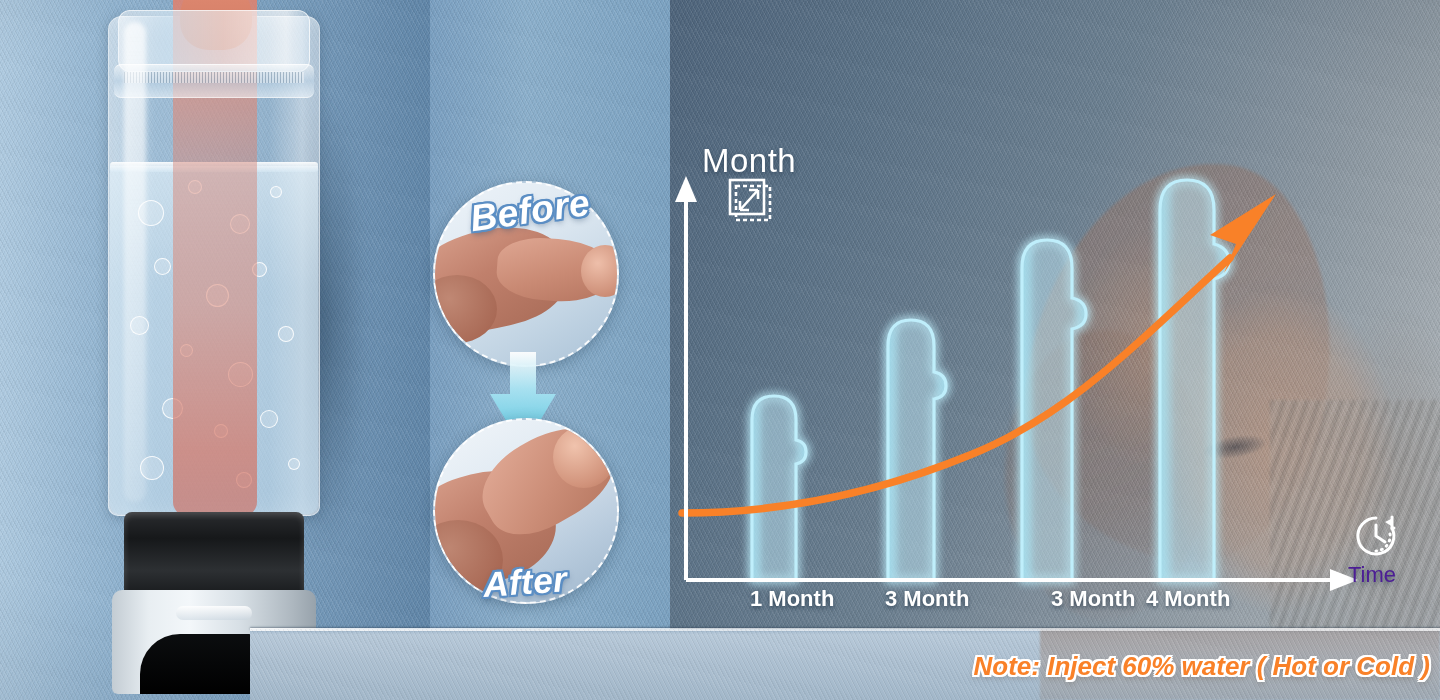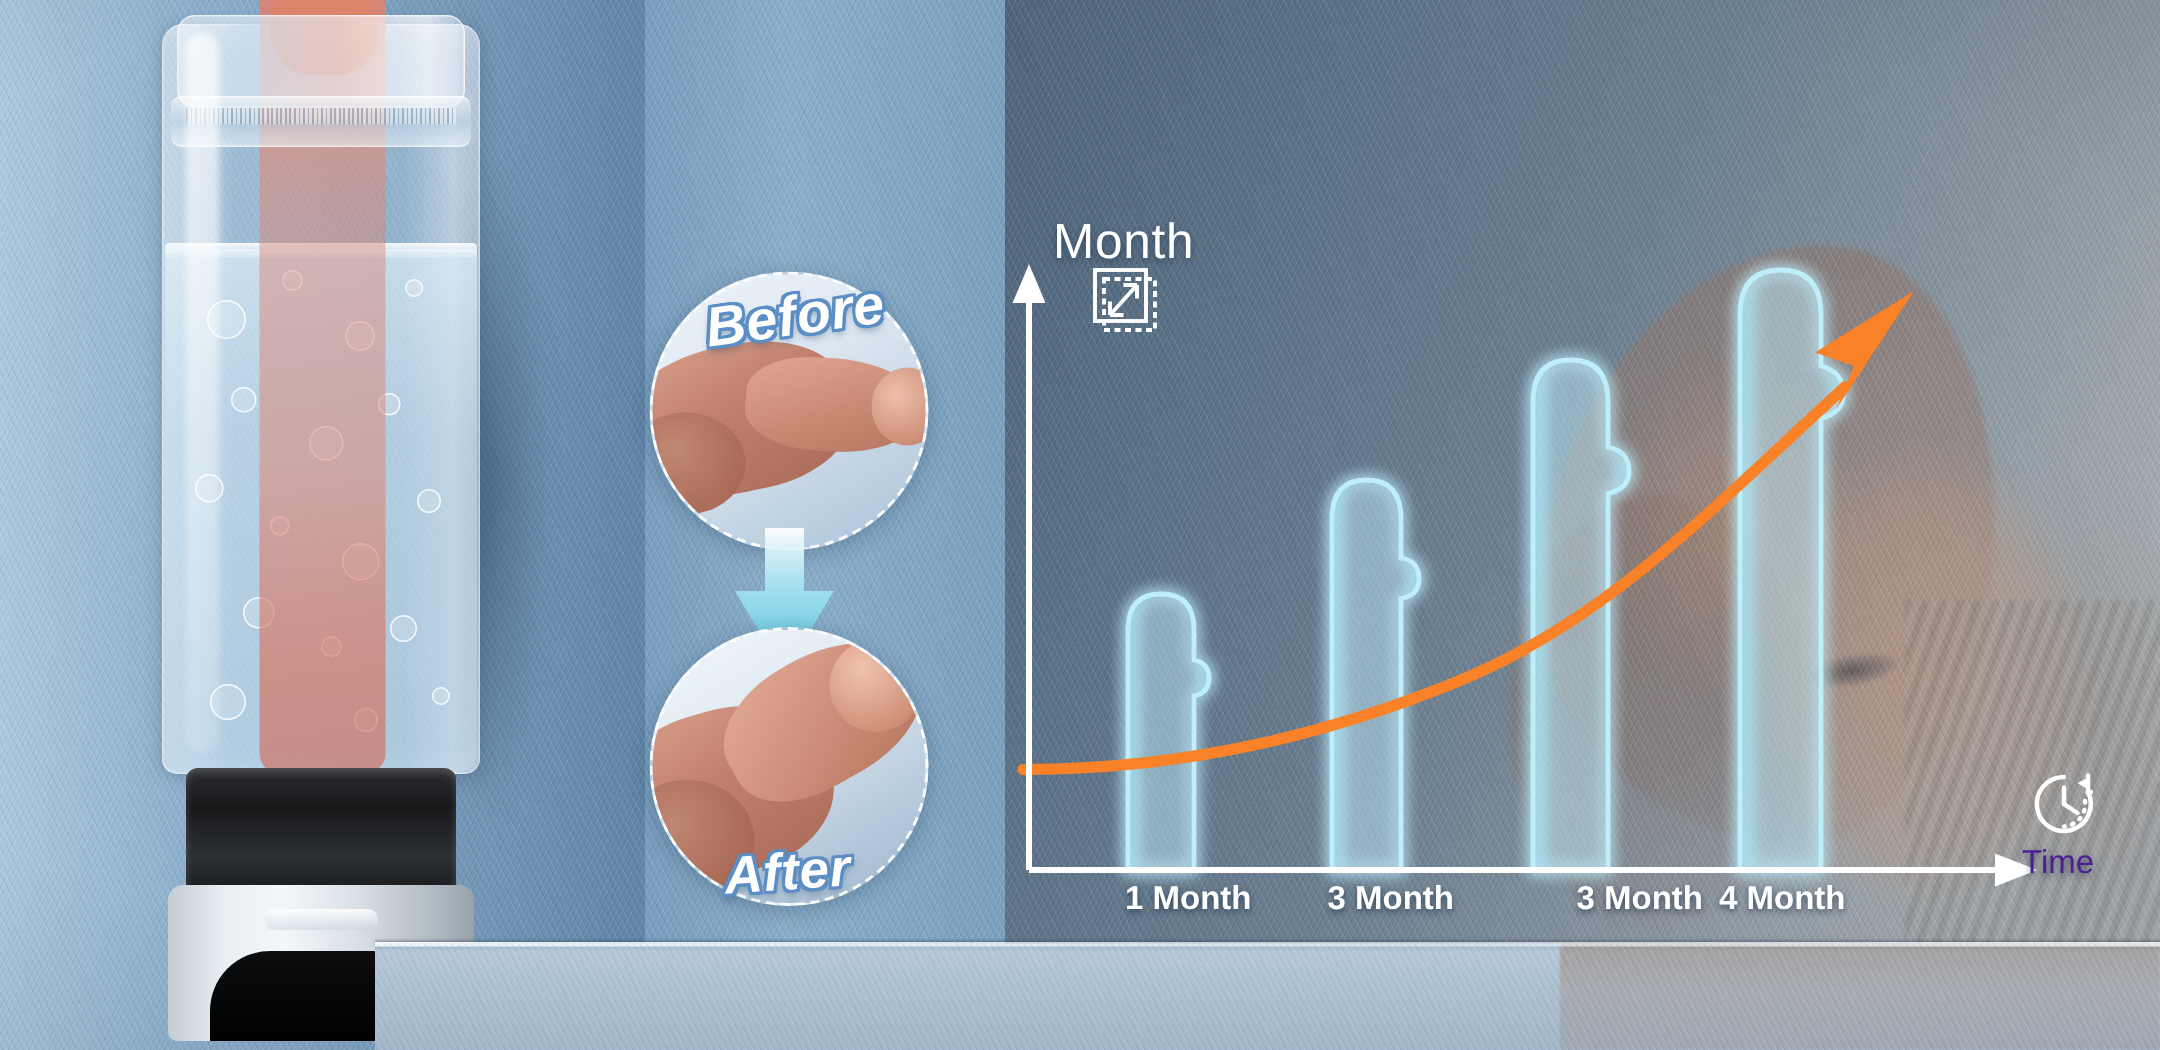--- a/index.html
+++ b/index.html
@@ -383,14 +383,15 @@
   <div class="xlab" style="left:750px;">1 Month</div>
   <div class="xlab" style="left:885px;">3 Month</div>
   <div class="xlab" style="left:1020px;margin-left:31px;">3 Month</div>
   <div class="xlab" style="left:1146px;">4 Month</div>
 
   <div class="ledge"></div>
   <div class="ledge-right"></div>
   <div class="ledge-line"></div>
   <div class="ledge-noise"></div>
 
+  <div class="note">Note: Inject 60% water ( Hot or Cold )</div>
 
 </div>
 
 </body></html>

